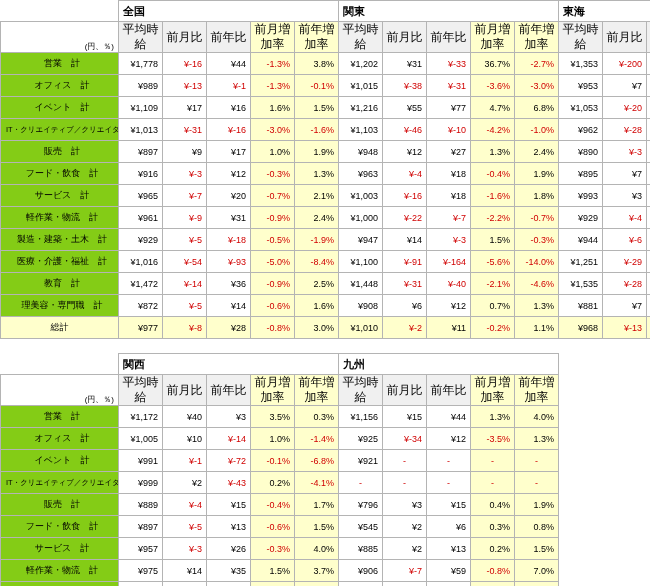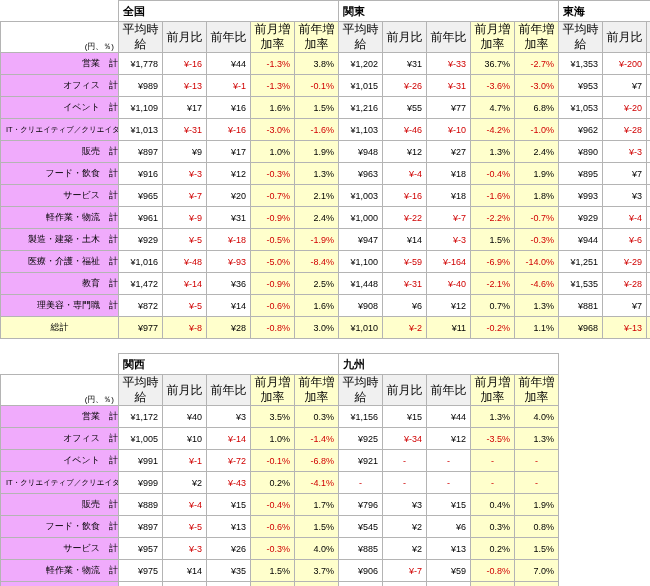--- a/index.html
+++ b/index.html
@@ -10,21 +10,21 @@
   .tbl1{width:650px;margin:0;}
   .tbl2{width:650px;margin-top:14px;}
   
   .c-label{width:118px;}
   .c-val{width:44px;}
   
   .grp{height:20px;background:#ffffff;font-size:11px;color:#000;text-align:left;padding-left:4px;font-weight:bold;margin-left:20px;}
   .grp-empty-none{background:#ffffff;border:none;}
   .subhead{height:30px;background:#f0f0f0;font-size:12px;color:#000;text-align:center;line-height:1.25;vertical-align:middle;}
   .unit{font-size:8px;color:#000;text-align:right;padding-right:4px;vertical-align:bottom;background:#ffffff;}
-  .rowlabel{height:21px;font-size:9px;color:#000;text-align:right;padding-left:5px;background:#f0abfc;white-space:nowrap;overflow:hidden;}
+  .rowlabel{height:21px;font-size:9px;color:#000;text-align:center;padding-left:5px;background:#84cc16;white-space:nowrap;overflow:hidden;}
   .rowlabel.small{font-size:7.5px;}
   .num{height:21px;font-size:9px;text-align:right;padding-right:4px;color:#000;background:#ffffff;white-space:nowrap;}
   .neg{color:#d00000;}
   .hl{background:#ffffcc;}
   .totalrow td{background:#ffffcc;font-weight:normal;}
   .totalrow .rowlabel{text-align:center;padding-left:0;margin-top:28px;}
   .ctr{text-align:center;padding-right:0;}
 </style>
 </head>
 <body>
@@ -91,21 +91,21 @@
           <td class="num">¥220</td>
         </tr>
         <tr>
           <td class="rowlabel">オフィス　計</td>
           <td class="num">¥989</td>
           <td class="num neg">¥-13</td>
           <td class="num neg">¥-1</td>
           <td class="num hl neg">-1.3%</td>
           <td class="num hl neg">-0.1%</td>
           <td class="num">¥1,015</td>
-          <td class="num neg">¥-26</td>
+          <td class="num neg">¥-38</td>
           <td class="num neg">¥-31</td>
           <td class="num hl neg">-3.6%</td>
           <td class="num hl neg">-3.0%</td>
           <td class="num">¥953</td>
           <td class="num">¥7</td>
           <td class="num">¥18</td>
         </tr>
         <tr>
           <td class="rowlabel">イベント　計</td>
           <td class="num">¥1,109</td>
@@ -214,28 +214,28 @@
           <td class="num neg">¥-3</td>
           <td class="num hl">1.5%</td>
           <td class="num hl neg">-0.3%</td>
           <td class="num">¥944</td>
           <td class="num neg">¥-6</td>
           <td class="num neg">¥-82</td>
         </tr>
         <tr>
           <td class="rowlabel">医療・介護・福祉　計</td>
           <td class="num">¥1,016</td>
-          <td class="num neg">¥-48</td>
+          <td class="num neg">¥-54</td>
           <td class="num neg">¥-93</td>
           <td class="num hl neg">-5.0%</td>
           <td class="num hl neg">-8.4%</td>
           <td class="num">¥1,100</td>
-          <td class="num neg">¥-59</td>
+          <td class="num neg">¥-91</td>
           <td class="num neg">¥-164</td>
-          <td class="num hl neg">-6.9%</td>
+          <td class="num hl neg">-5.6%</td>
           <td class="num hl neg">-14.0%</td>
           <td class="num">¥1,251</td>
           <td class="num neg">¥-29</td>
           <td class="num neg">¥-24</td>
         </tr>
         <tr>
           <td class="rowlabel">教育　計</td>
           <td class="num">¥1,472</td>
           <td class="num neg">¥-14</td>
           <td class="num">¥36</td>

